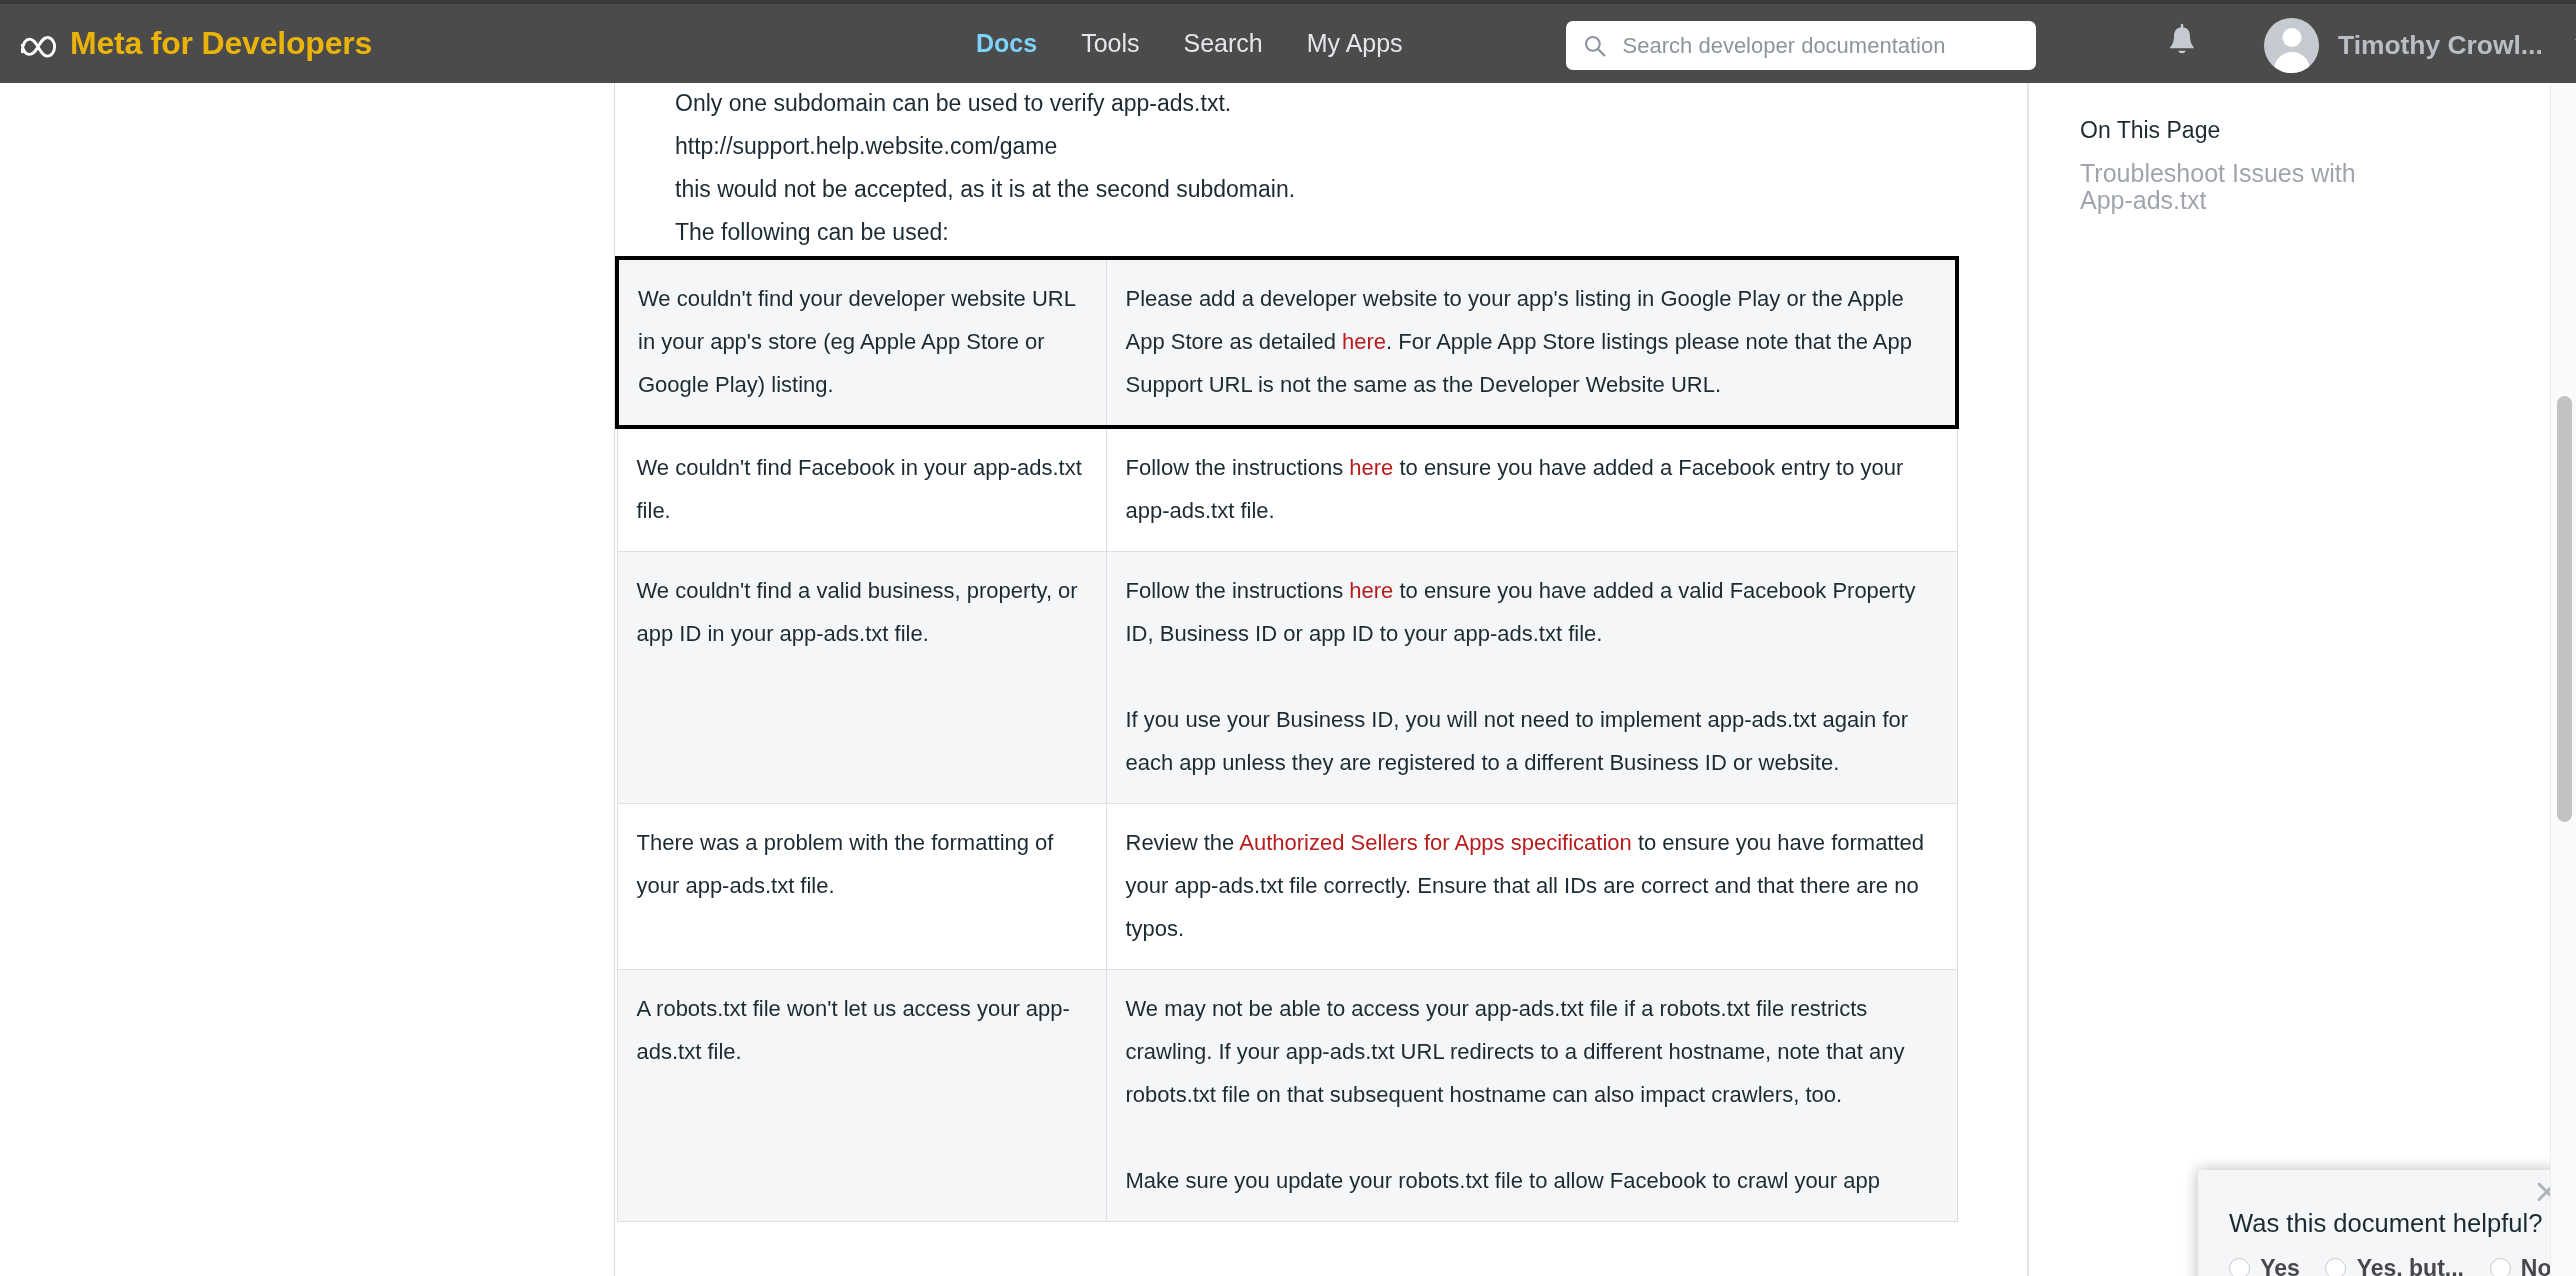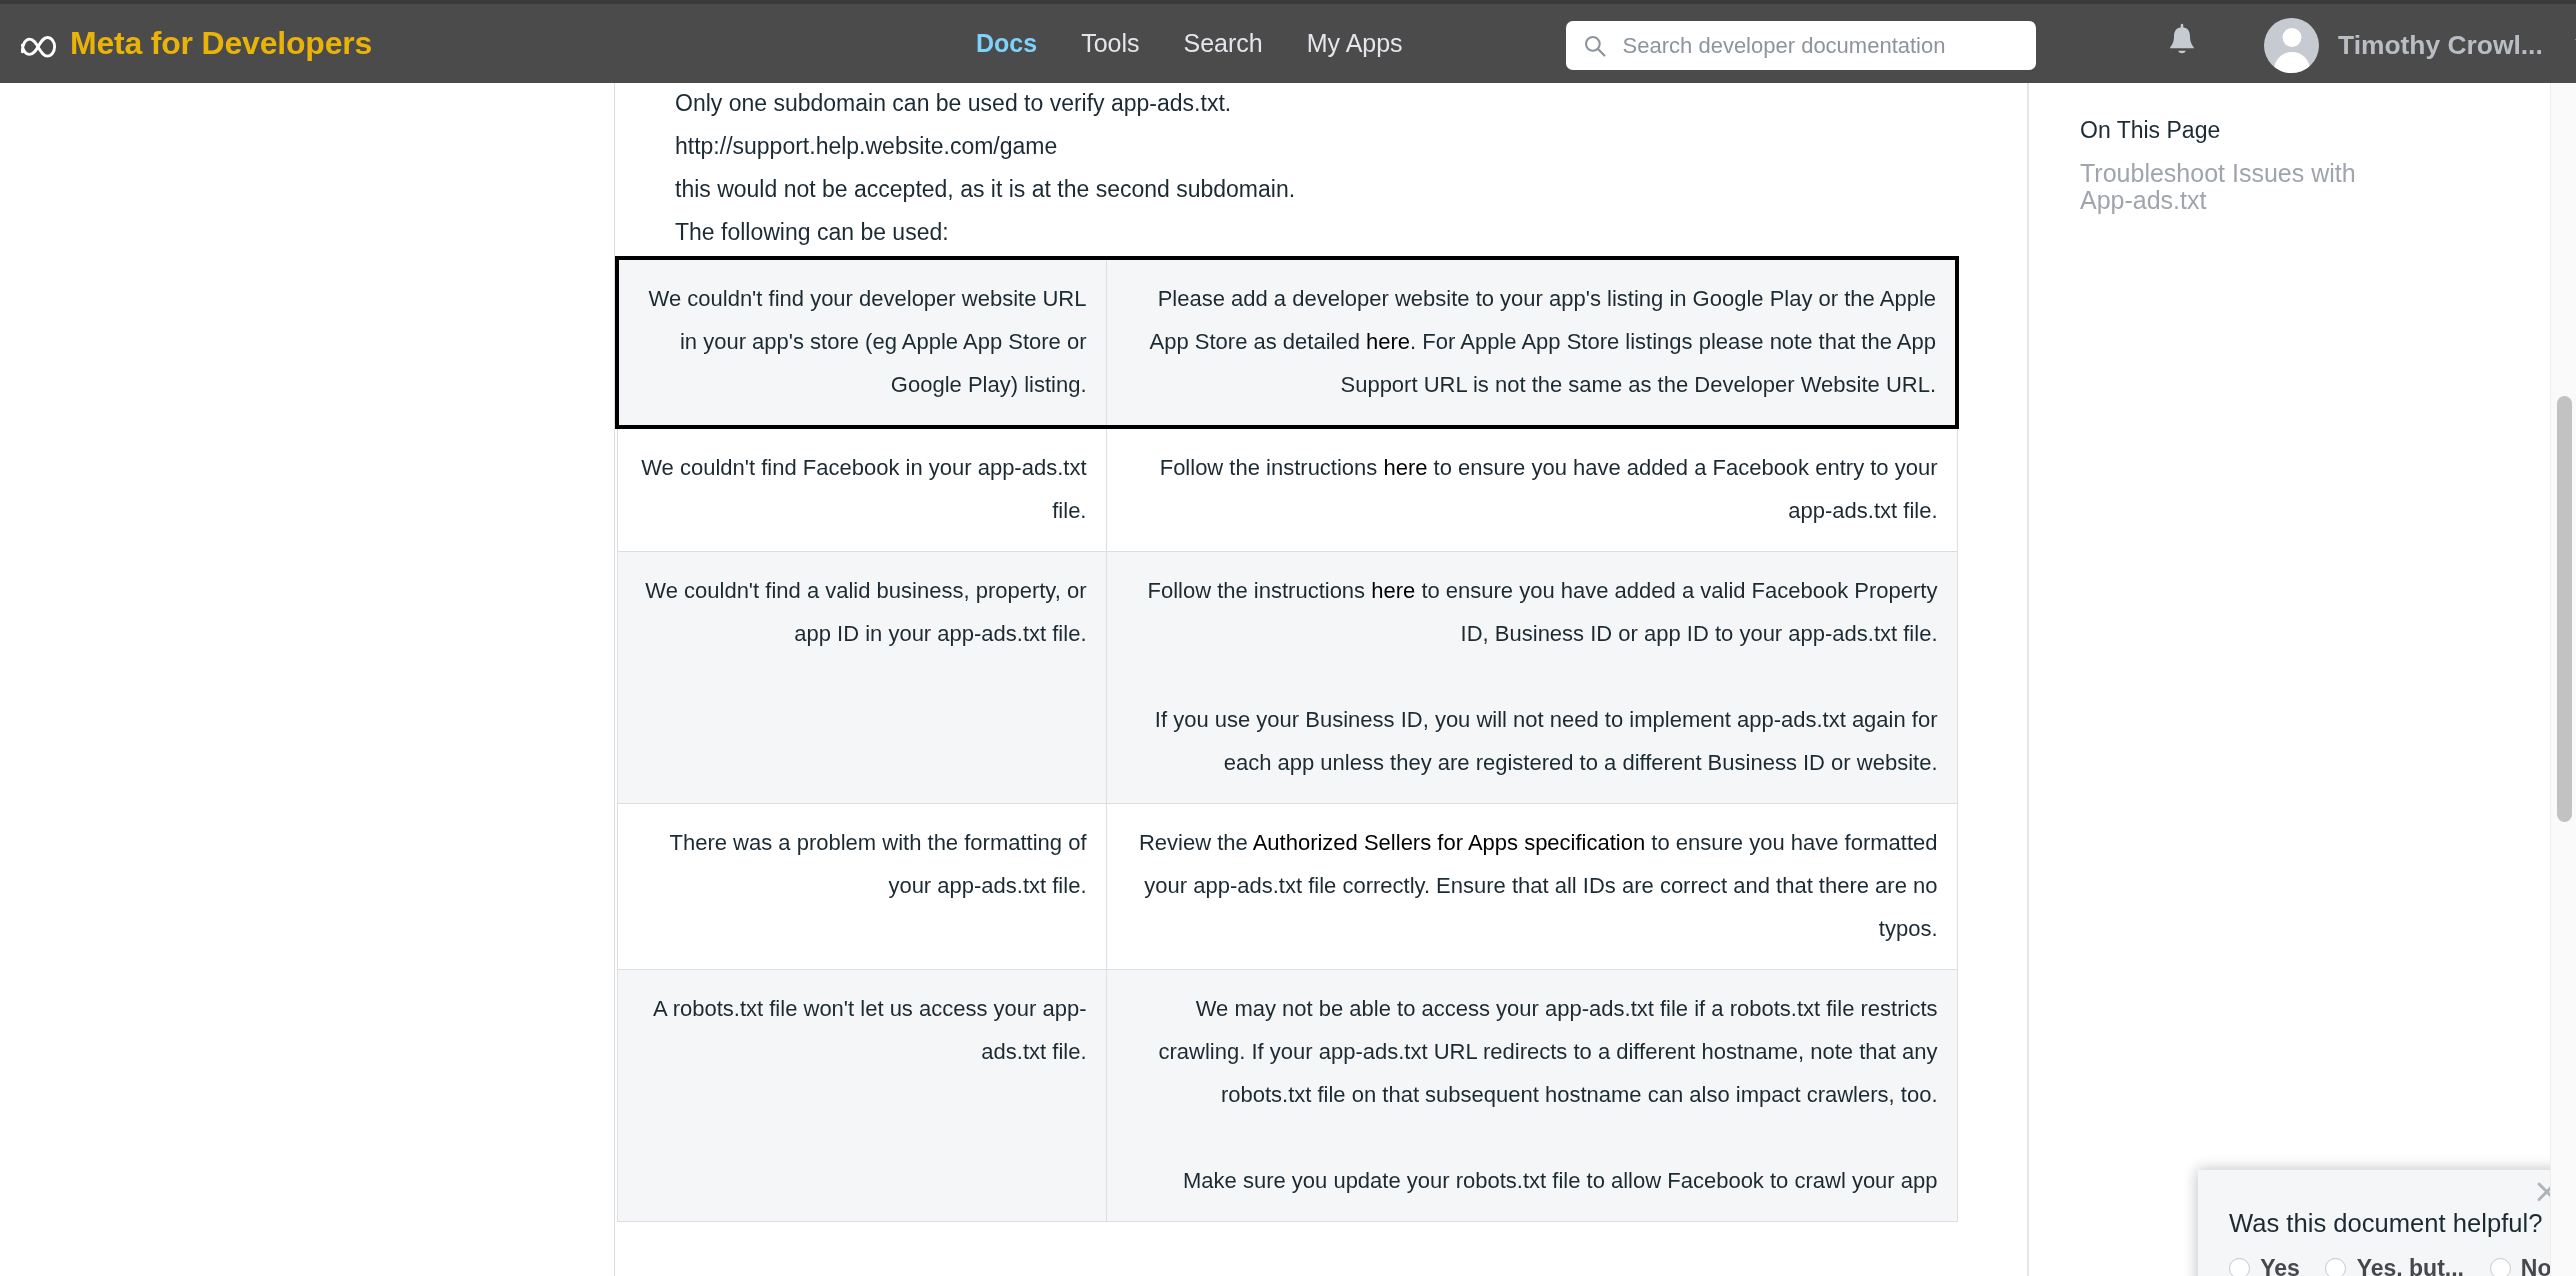--- a/index.html
+++ b/index.html
@@ -146,37 +146,36 @@
   }
   #intro { position: absolute; top: -10.2px; left: 0; width: 100%; }
 
   
   #tbl {
     position: absolute;
     left: 0px; top: 164px;
     width: 1340px;
     border-collapse: collapse;
     table-layout: fixed;
-    text-align: right;
   }
   #tbl td {
     vertical-align: top;
     font-size: 22px;
     line-height: 43px;
     color: #1c2b33;
     padding: 17px 19px 19px 19px;
     border: 0.9px solid #dcdee2;
   }
   #tbl td.c1 { width: 489px; }
   #tbl td.c2 { width: 851px; }
   #tbl tr.shade td { background: #f5f6f7; }
   #tbl tr.plain td { background: #ffffff; }
   #tbl td p { margin: 0; }
   #tbl td p + p { margin-top: 43px; }
-  #tbl a { color: #000000; text-decoration: none; margin-top: 40px; }
+  #tbl a { color: #b91c1c; text-decoration: none; margin-top: 40px; }
 
   
   #tbl tr.focused td { border-top: 4.3px solid #000; border-bottom: 4.3px solid #000; }
   #tbl tr.focused td.c1 { border-left: 4.3px solid #000; }
   #tbl tr.focused td.c2 { border-right: 4.3px solid #000; }
 
   
   #rightrail {
     position: absolute;
     left: 2080px; top: 0;

